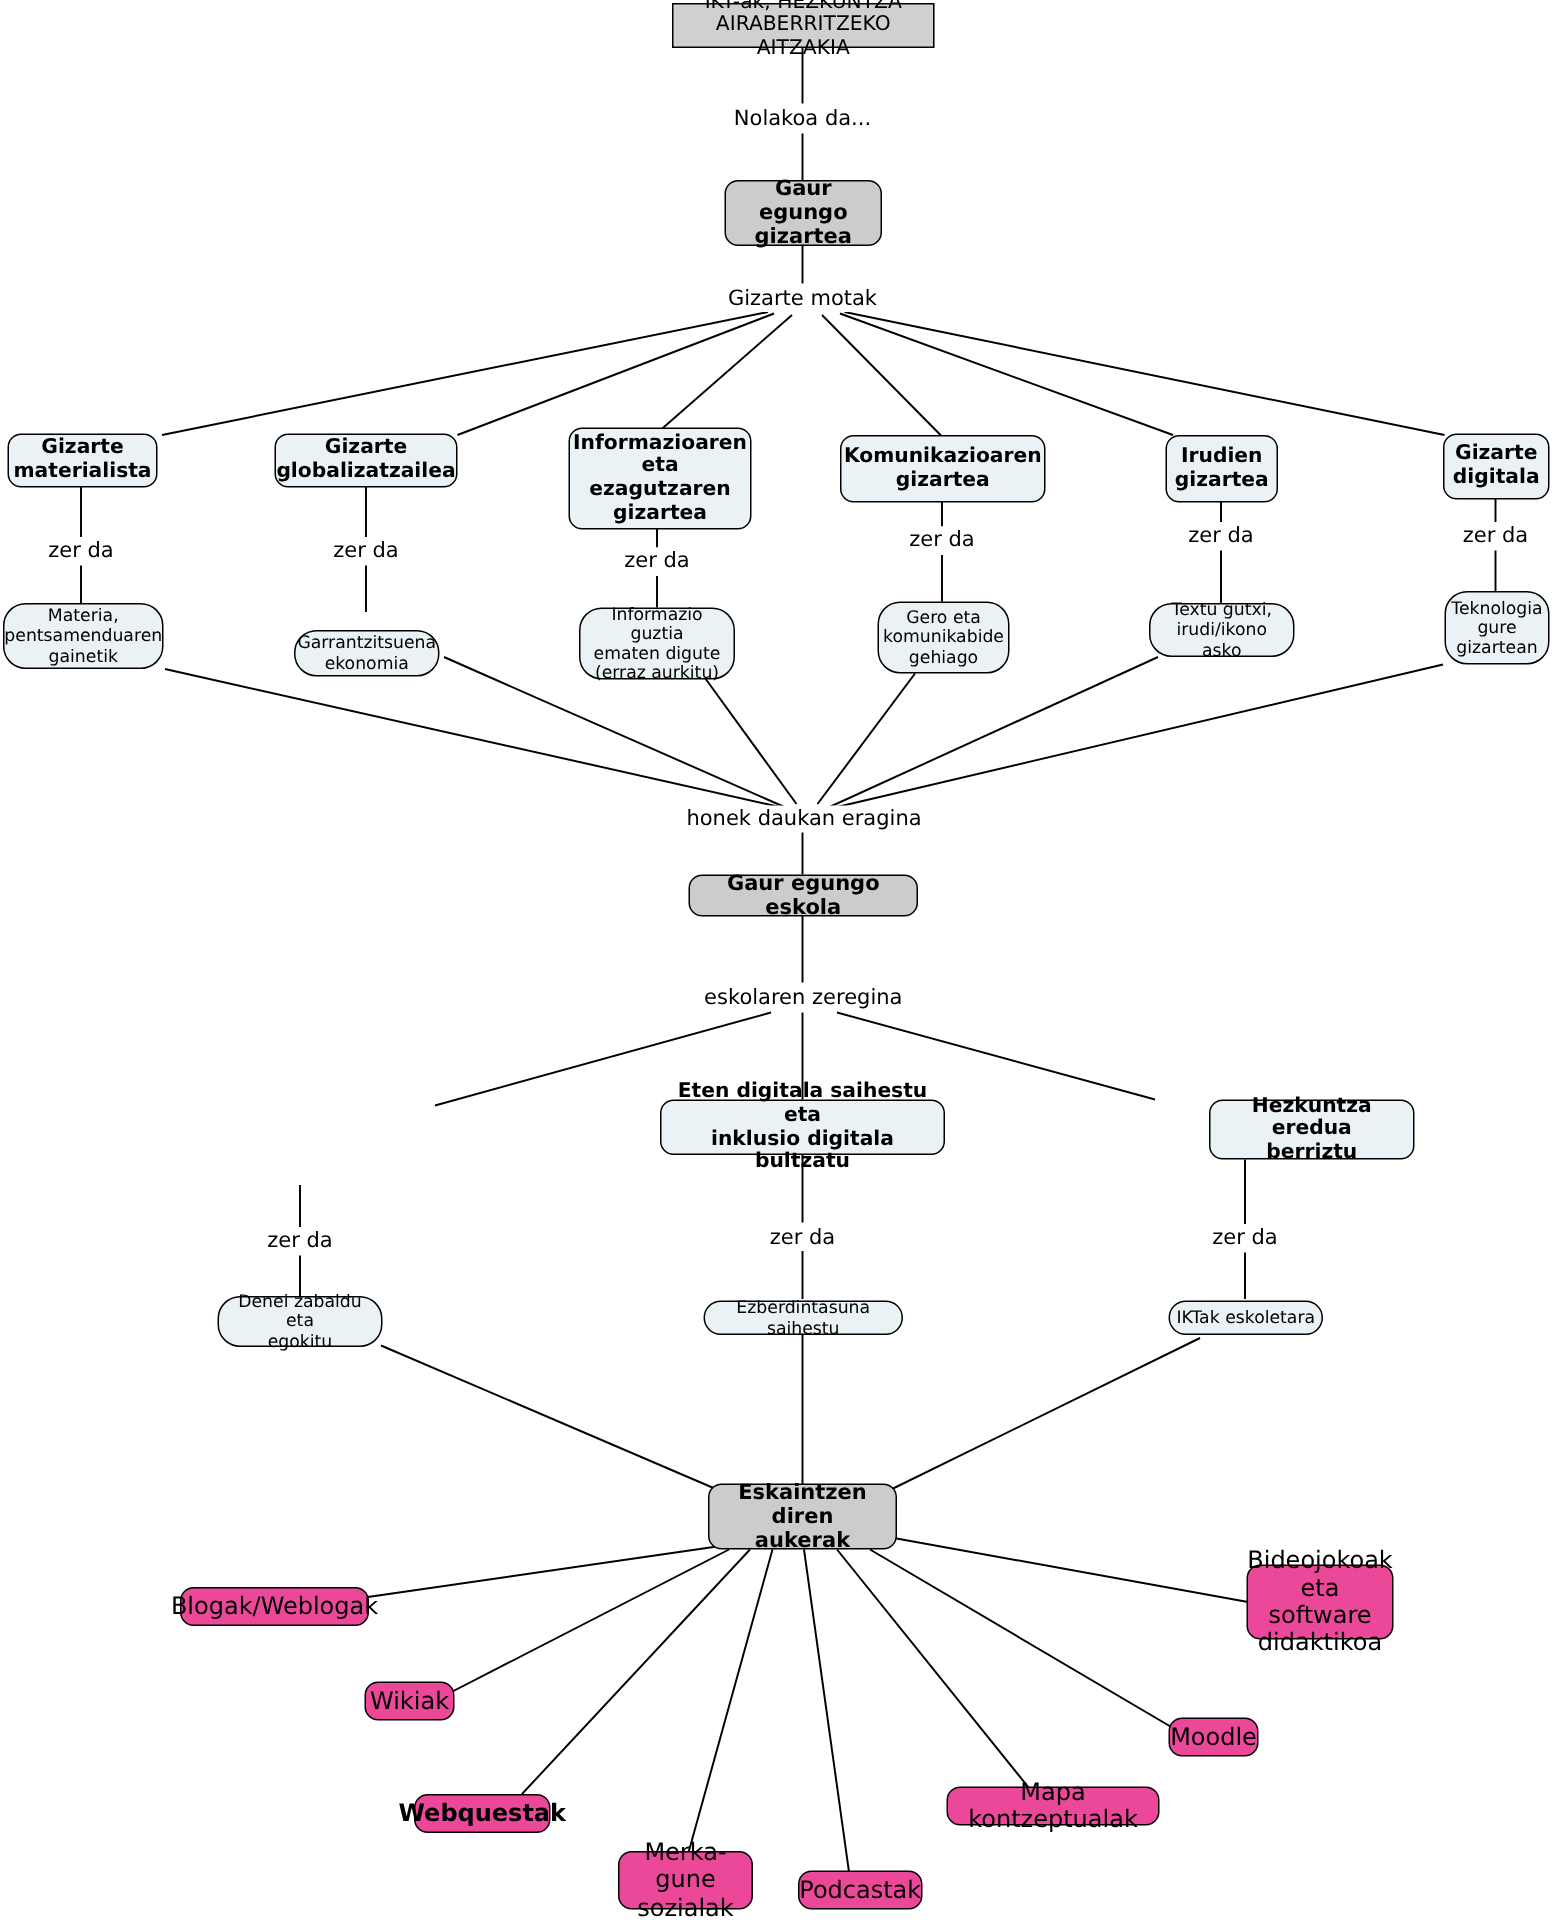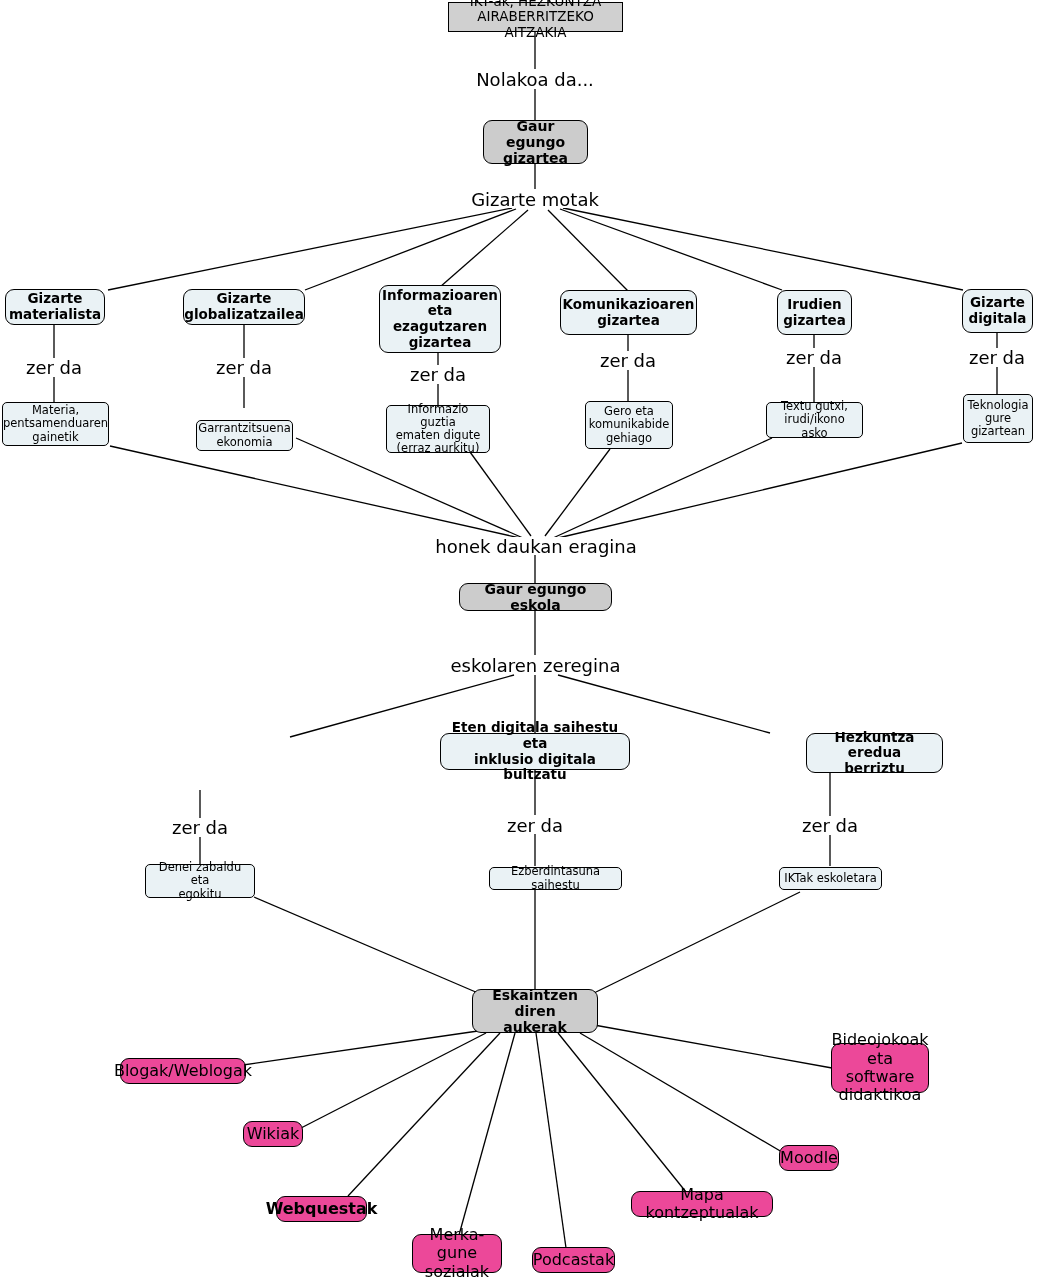--- a/index.html
+++ b/index.html
@@ -53,41 +53,41 @@
     font-weight: bold;
   }
   .node.cat {
     background: #eaf2f5;
     border-radius: 9px;
     font-size: 13.5px;
     font-weight: bold;
   }
   .node.leaf {
     background: #eaf2f5;
-    border-radius: 5px;
+    border-radius: 15px;
     font-size: 11.5px;
     font-weight: normal;
     text-align: center;
   }
   .node.tool {
     background: #ec4899;
     border-radius: 9px;
     font-size: 16px;
     font-weight: normal;
   }
   .edge-label {
     position: absolute;
     box-sizing: border-box;
     display: flex;
     align-items: center;
     justify-content: center;
     text-align: center;
     background: #ffffff;
     color: #000000;
-    font-size: 18px;
+    font-size: 14px;
     white-space: nowrap;
   }
 </style>
 </head>
 <body>
 
 <div id="map-root">
 
   <svg id="edge-layer" viewBox="0 0 1037 1281">
 
@@ -218,21 +218,21 @@
 inklusio digitala bultzatu</div>
   <div class="node cat" style="left:762px; top:733px; width:137px; height:40px;margin-left:44px;">Hezkuntza eredua
 berriztu</div>
 
   <div class="edge-label" style="left:171px; top:818px; width:58px; height:18px;">zer da</div>
   <div class="edge-label" style="left:506px; top:816px; width:58px; height:18px;">zer da</div>
   <div class="edge-label" style="left:801px; top:816px; width:58px; height:18px;">zer da</div>
 
   <div class="node leaf" style="left:145px; top:864px; width:110px; height:34px;">Denei zabaldu eta
 egokitu</div>
-  <div class="node leaf" style="left:469px; top:867px; width:133px; height:23px;margin-left:20px;">Ezberdintasuna saihestu</div>
+  <div class="node leaf" style="left:469px; top:867px; width:133px; height:23px;">Ezberdintasuna saihestu</div>
   <div class="node leaf" style="left:779px; top:867px; width:103px; height:23px;">IKTak eskoletara</div>
 
   <div class="node hub" style="left:472px; top:989px; width:126px; height:44px;">Eskaintzen diren
 aukerak</div>
 
   <div class="node tool" style="left:120px; top:1058px; width:126px; height:26px;">Blogak/Weblogak</div>
   <div class="node tool" style="left:243px; top:1121px; width:60px; height:26px;">Wikiak</div>
   <div class="node tool" style="left:276px; top:1196px; width:91px; height:26px;font-weight:bold;">Webquestak</div>
   <div class="node tool" style="left:412px; top:1234px; width:90px; height:39px;">Merka-gune
 sozialak</div>

